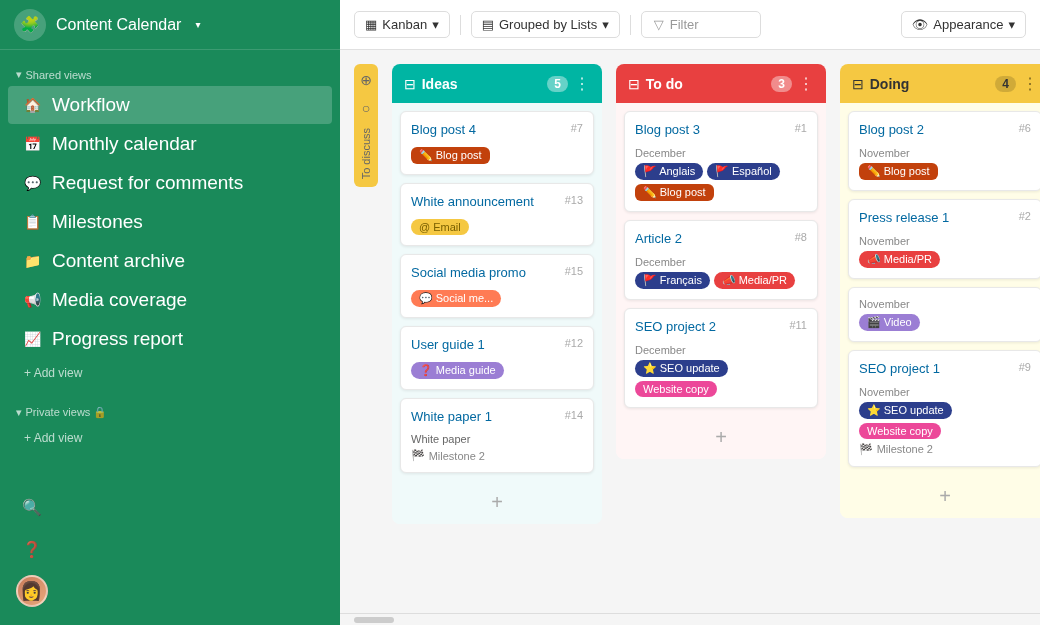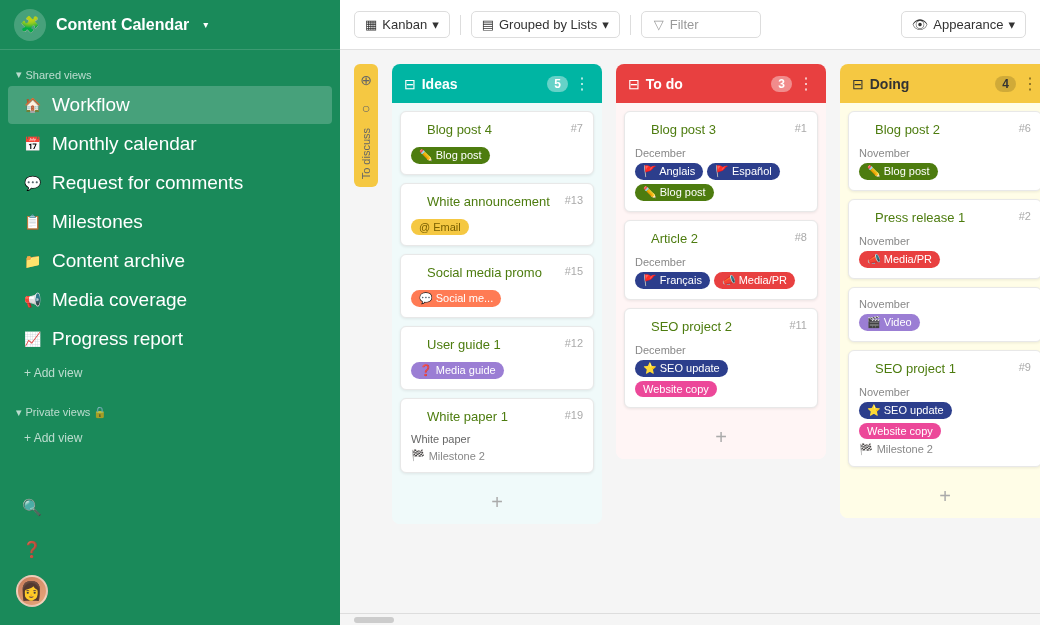--- a/index.html
+++ b/index.html
@@ -2,21 +2,21 @@
 <html><head>
   <meta charset="utf-8">
   <style>
     * { box-sizing: border-box; margin: 0; padding: 0; }
     body { font-family: -apple-system, BlinkMacSystemFont, 'Segoe UI', sans-serif; font-size: 13px; background: #f0f0f0; display: flex; height: 625px; overflow: hidden; }
 
     
     .sidebar { width: 340px; background: #1a8a5a; color: white; display: flex; flex-direction: column; flex-shrink: 0; }
     .sidebar-header { display: flex; align-items: center; padding: 10px 14px; gap: 10px; border-bottom: 1px solid rgba(255,255,255,0.15); height: 50px; }
     .sidebar-logo { width: 32px; height: 32px; background: rgba(255,255,255,0.2); border-radius: 50%; display: flex; align-items: center; justify-content: center; font-size: 16px; flex-shrink: 0; }
-    .sidebar-title { font-size: 16px; font-weight: 700; color: white; }
+    .sidebar-title { font-size: 16px; font-weight: 400; color: white; }
     .sidebar-title-arrow { font-size: 10px; margin-left: 4px; }
 
     .sidebar-nav { flex: 1; padding: 10px 0; overflow-y: auto; }
     .section-label { font-size: 11px; color: rgba(255,255,255,0.7); padding: 8px 16px 4px; display: flex; align-items: center; gap: 4px; cursor: pointer; }
     .nav-item { display: flex; align-items: center; gap: 10px; padding: 8px 16px; cursor: pointer; border-radius: 4px; margin: 1px 8px; }
     .nav-item.active { background: rgba(255,255,255,0.2); }
     .nav-item-icon { width: 18px; text-align: center; font-size: 14px; }
     .nav-item-label { font-size: 19px; color: white; }
     .add-view { display: flex; align-items: center; gap: 8px; padding: 6px 16px; cursor: pointer; color: rgba(255,255,255,0.7); font-size: 12px; margin: 2px 8px; }
 
@@ -48,25 +48,25 @@
     .col-badge { background: rgba(255,255,255,0.4); border-radius: 10px; padding: 1px 7px; font-size: 12px; font-weight: 600; }
     .col-menu { font-size: 16px; cursor: pointer; color: rgba(255,255,255,0.8); }
 
     .col-body { background: white; flex: 1; display: flex; flex-direction: column; gap: 0; }
     .col-cards { padding: 8px; display: flex; flex-direction: column; gap: 8px; }
     .col-add { display: flex; align-items: center; justify-content: center; padding: 10px; cursor: pointer; color: #aaa; font-size: 20px; }
 
     
     .card { background: white; border-radius: 6px; padding: 10px; border: 1px solid #e8e8e8; box-shadow: 0 1px 3px rgba(0,0,0,0.08); cursor: pointer; }
     .card-header { display: flex; align-items: flex-start; justify-content: space-between; margin-bottom: 8px; }
-    .card-title { font-weight: 500; font-size: 13px; color: #4d7c0f; flex: 1; line-height: 1.3; margin-left: 16px; }
+    .card-title { font-weight: 500; font-size: 13px; color: #0369a1; flex: 1; line-height: 1.3; }
     .card-id { font-size: 11px; color: #aaa; margin-left: 6px; flex-shrink: 0; }
     .card-tags { display: flex; flex-wrap: wrap; gap: 4px; }
     .tag { display: inline-flex; align-items: center; gap: 3px; padding: 2px 8px; border-radius: 10px; font-size: 11px; font-weight: 500; }
-    .tag-teal { background: #4d7c0f; color: white; }
+    .tag-teal { background: #c2410c; color: white; border-radius: 6px; }
     .tag-yellow { background: #f5c842; color: #7a6000; }
     .tag-orange { background: #ff7b54; color: white; }
     .tag-purple { background: #9b7ed4; color: white; }
     .tag-green { background: #ec4899; color: white; }
     .tag-navy { background: #2c3e8c; color: white; }
     .tag-red { background: #e84040; color: white; }
 
     .card-date { font-size: 11px; color: #888; margin-bottom: 4px; }
 
     
@@ -240,21 +240,21 @@
               <span class="card-id">#12</span>
             </div>
             <div class="card-tags">
               <span class="tag tag-purple">❓ Media guide</span>
             </div>
           </div>
 
           <div class="card">
             <div class="card-header">
               <span class="card-title">White paper 1</span>
-              <span class="card-id">#19</span>
+              <span class="card-id">#14</span>
             </div>
             <div style="font-size:11px; color:#666; margin-bottom:4px;">White paper</div>
             <div class="milestone-row">
               <span>🏁</span>
               <span>Milestone 2</span>
             </div>
           </div>
 
         </div>
         <div class="col-add">+</div>

